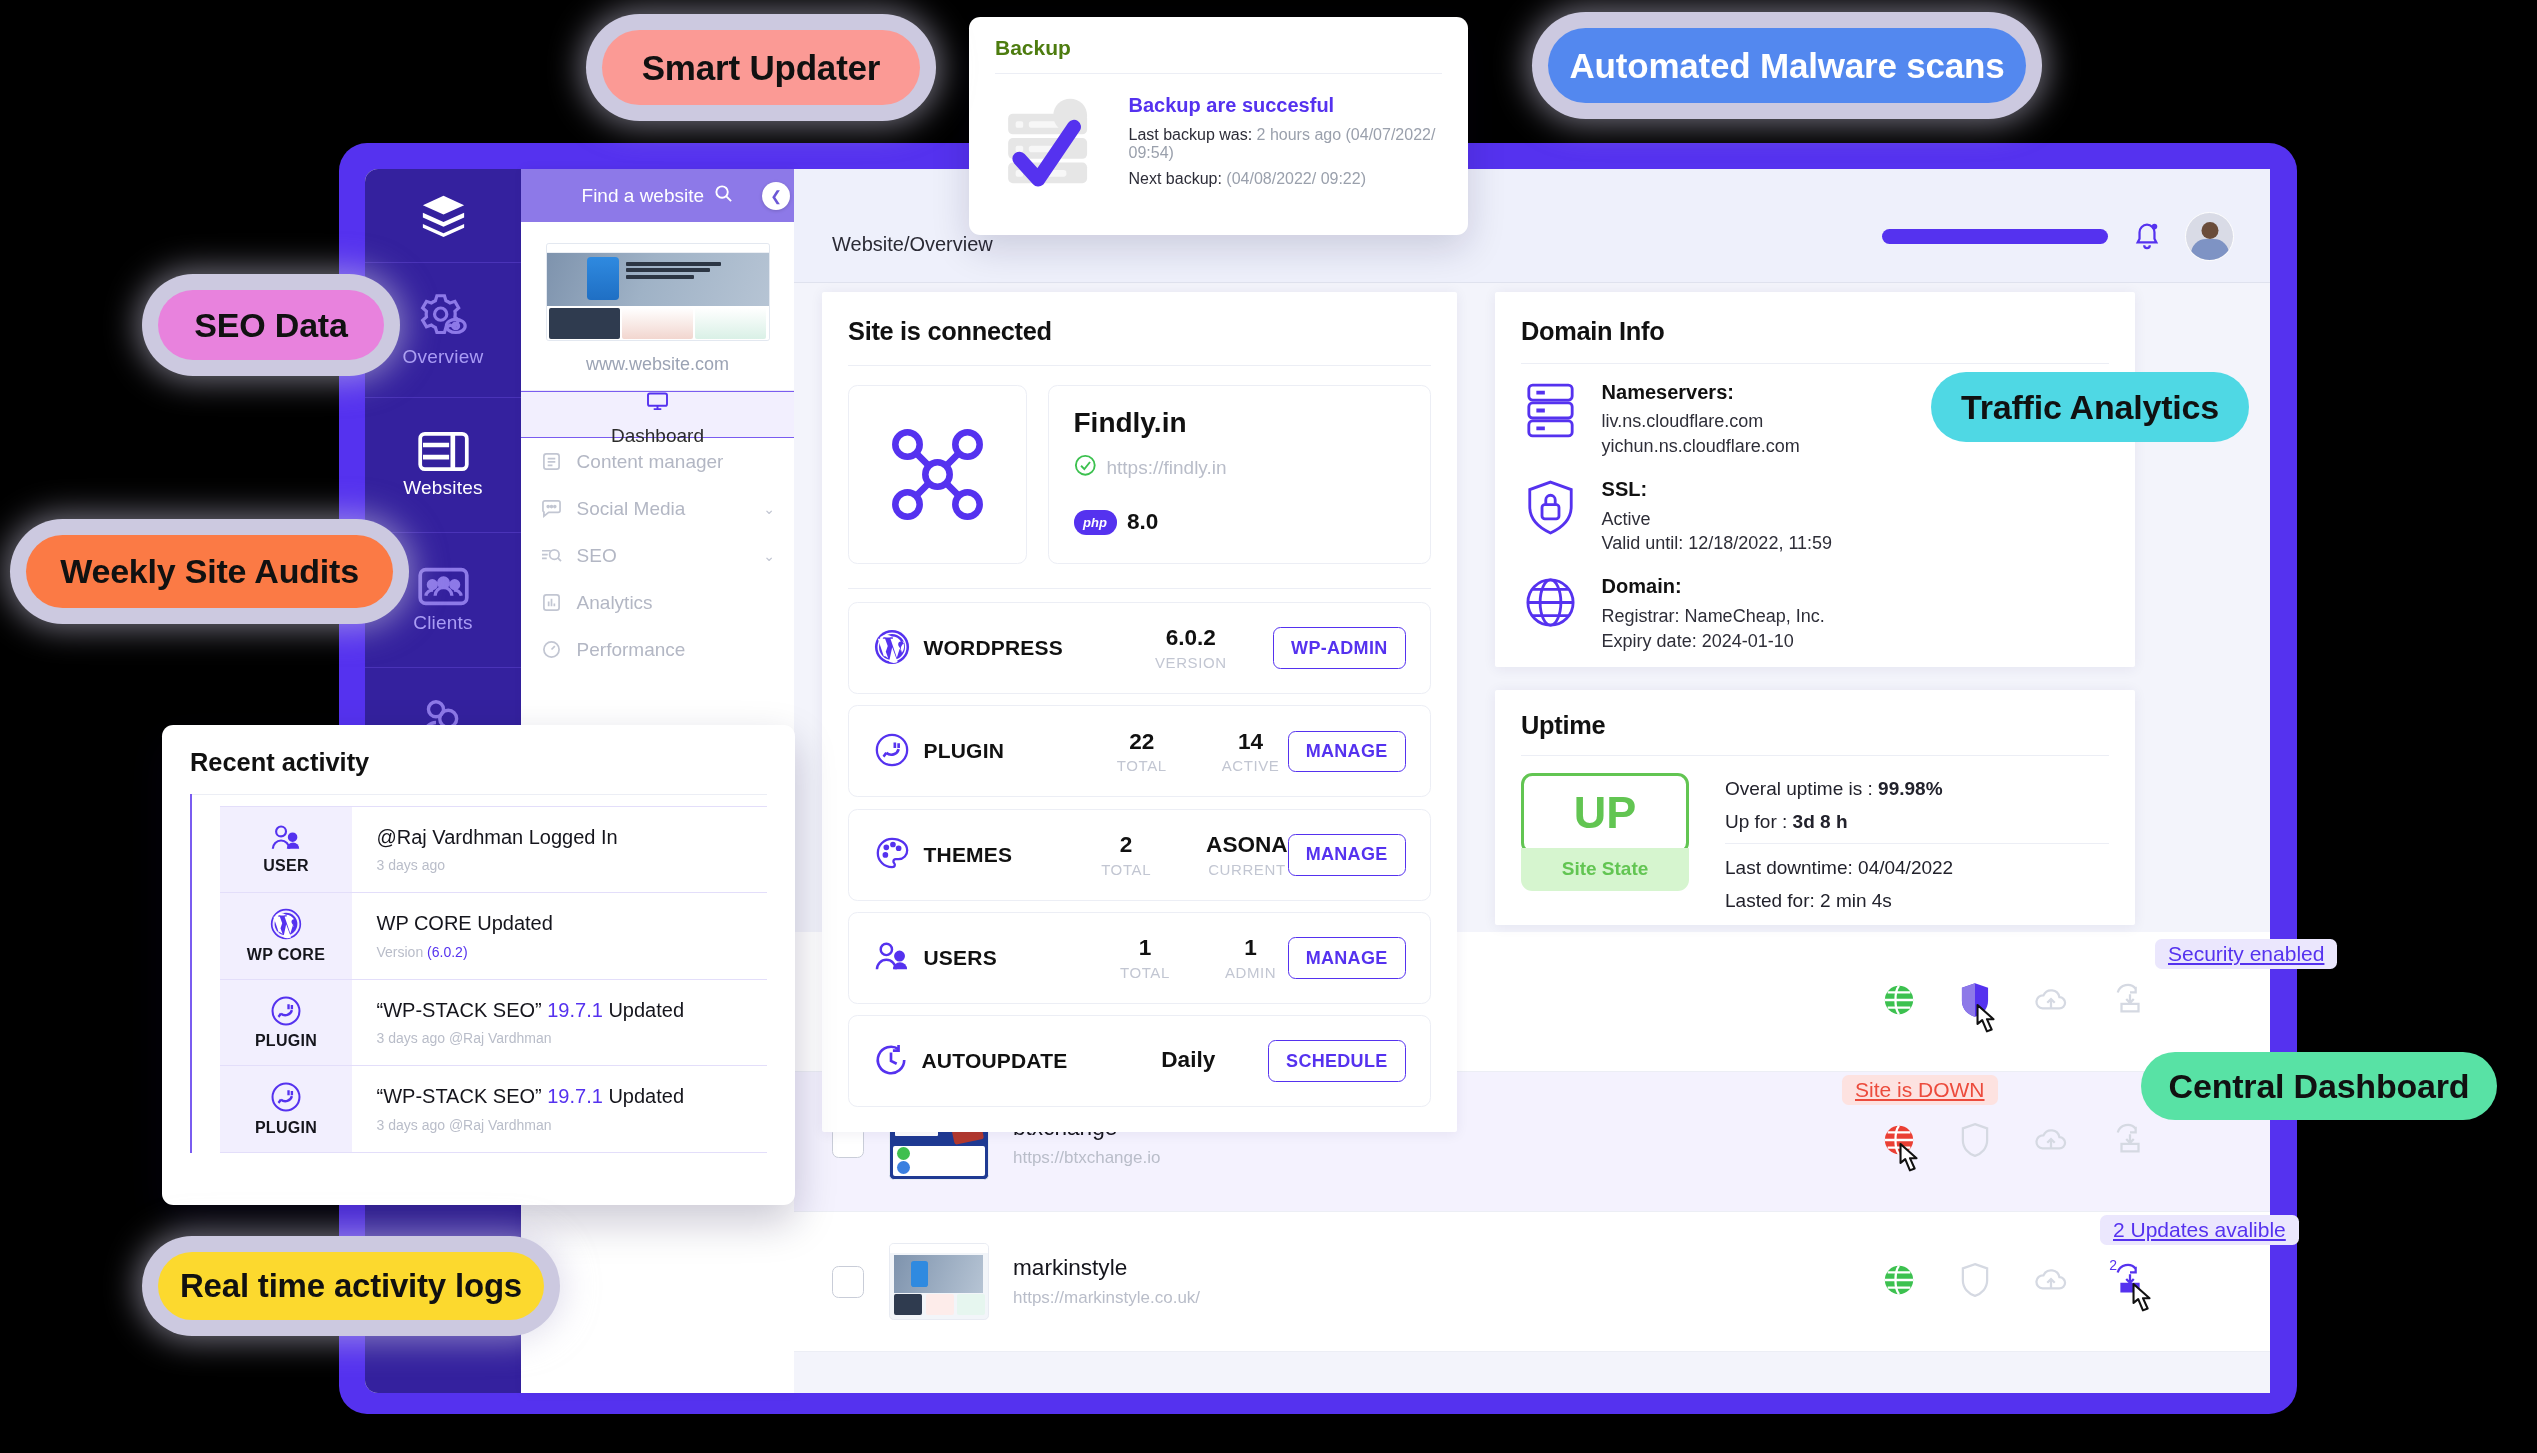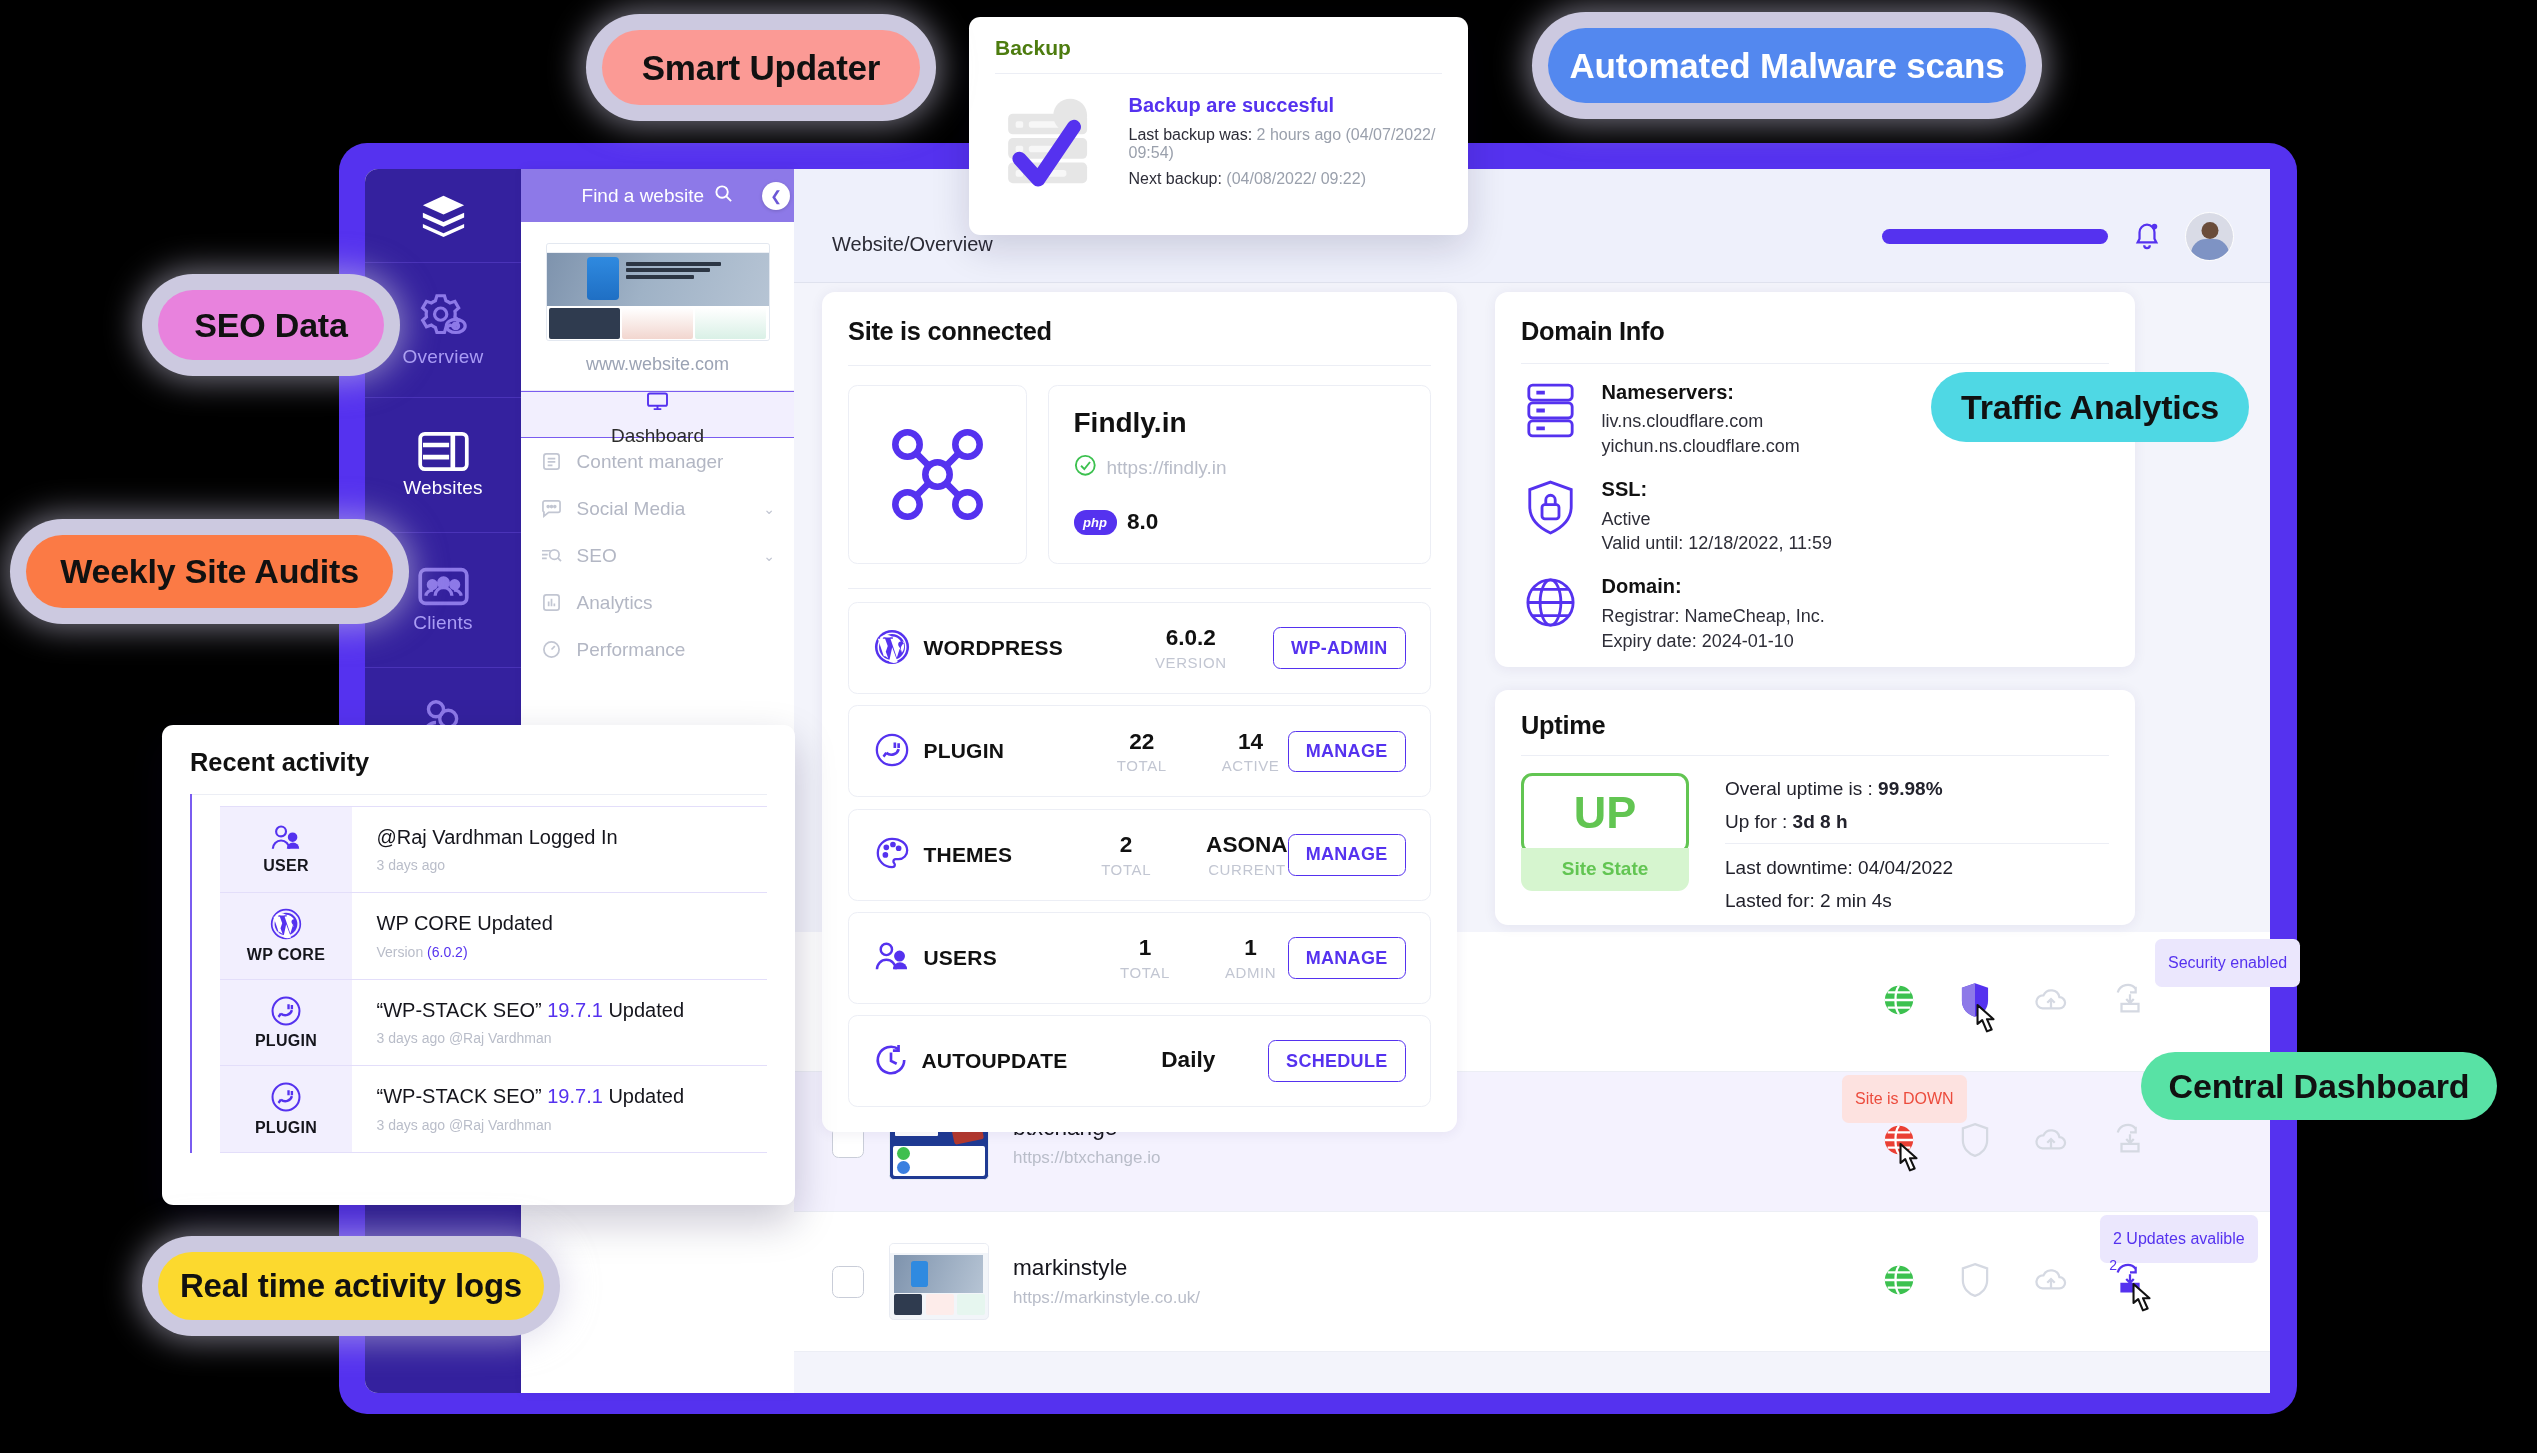--- a/index.html
+++ b/index.html
@@ -119,21 +119,21 @@
     width:38px; height:21px; border-radius:15px 15px 0 0; background:#7e93c4;}
   .head-divider { position:absolute; left:794px; top:282px; width:1476px; height:0.9px; background:#dfe2ee;}
 
   
   .main-body {
     position:absolute; left:794px; top:283px;
     width:1476px; height:1110px; background:#f3f4fb;
   }
 
   
-  .card { background:#fff; border-radius:13px; box-shadow:0 1.9px 13px rgba(40,30,100,.07); }
+  .card { background:#fff; border-radius:2px; box-shadow:0 1.9px 13px rgba(40,30,100,.07); }
   .card-title { font-size:25.4px; font-weight:bold; color:#111; letter-spacing:-0.3px; }
   .card-hr { height:0.9px; background:#eceef5; }
 
   
   #site-connected { position:absolute; left:28px; top:9.4px; width:635px; height:840px; }
   #site-connected .pad { padding:24.5px 26px 0; }
   #site-connected .hr1 { margin:19px 0 0; }
   .sc-row { display:flex; gap:21px; padding:19px 26px 0; }
   .sc-logo {
     width:179px; height:179px; border:0.9px solid #eceef5; border-radius:9.4px;
@@ -206,22 +206,22 @@
     border-bottom:0.9px solid #eceef5; padding:0 38px; gap:24.5px;
     background:#fff;
   }
   .site-list-row.sel { background:#f4f2fe; }
   .chk { width:32px; height:32px; border:1.4px solid #c9cdd8; border-radius:6.6px; background:#fff; flex:none;}
   .row-thumb { width:100px; height:77px; border-radius:4.7px; overflow:hidden; flex:none; border:0.9px solid #e8ebf2;}
   .row-name { font-size:22.6px; color:#15151c; }
   .row-url { font-size:17px; color:#b9bdc9; margin-top:6.6px; }
   .row-icons { margin-left:auto; display:flex; align-items:center; gap:45px; position:relative; padding-right:85px;}
   .tip {
-    position:absolute; padding:15px 13px; border-radius:6.6px;
-    font-size:16px; white-space:nowrap;
+    position:absolute; padding:3px 13px; border-radius:6.6px;
+    font-size:21px; white-space:nowrap;text-decoration:underline;
   }
   .tip.blue { background:#ebe7fd; color:#5532ef; }
   .tip.red  { background:#fde2e0; color:#ec4b3c; }
 
   
   .float { position:absolute; }
   #backup-card {
     left:969px; top:17px; width:499px; height:218px;
     background:#fff; border-radius:11.3px; box-shadow:0 13px 38px rgba(20,10,60,.16);
   }

